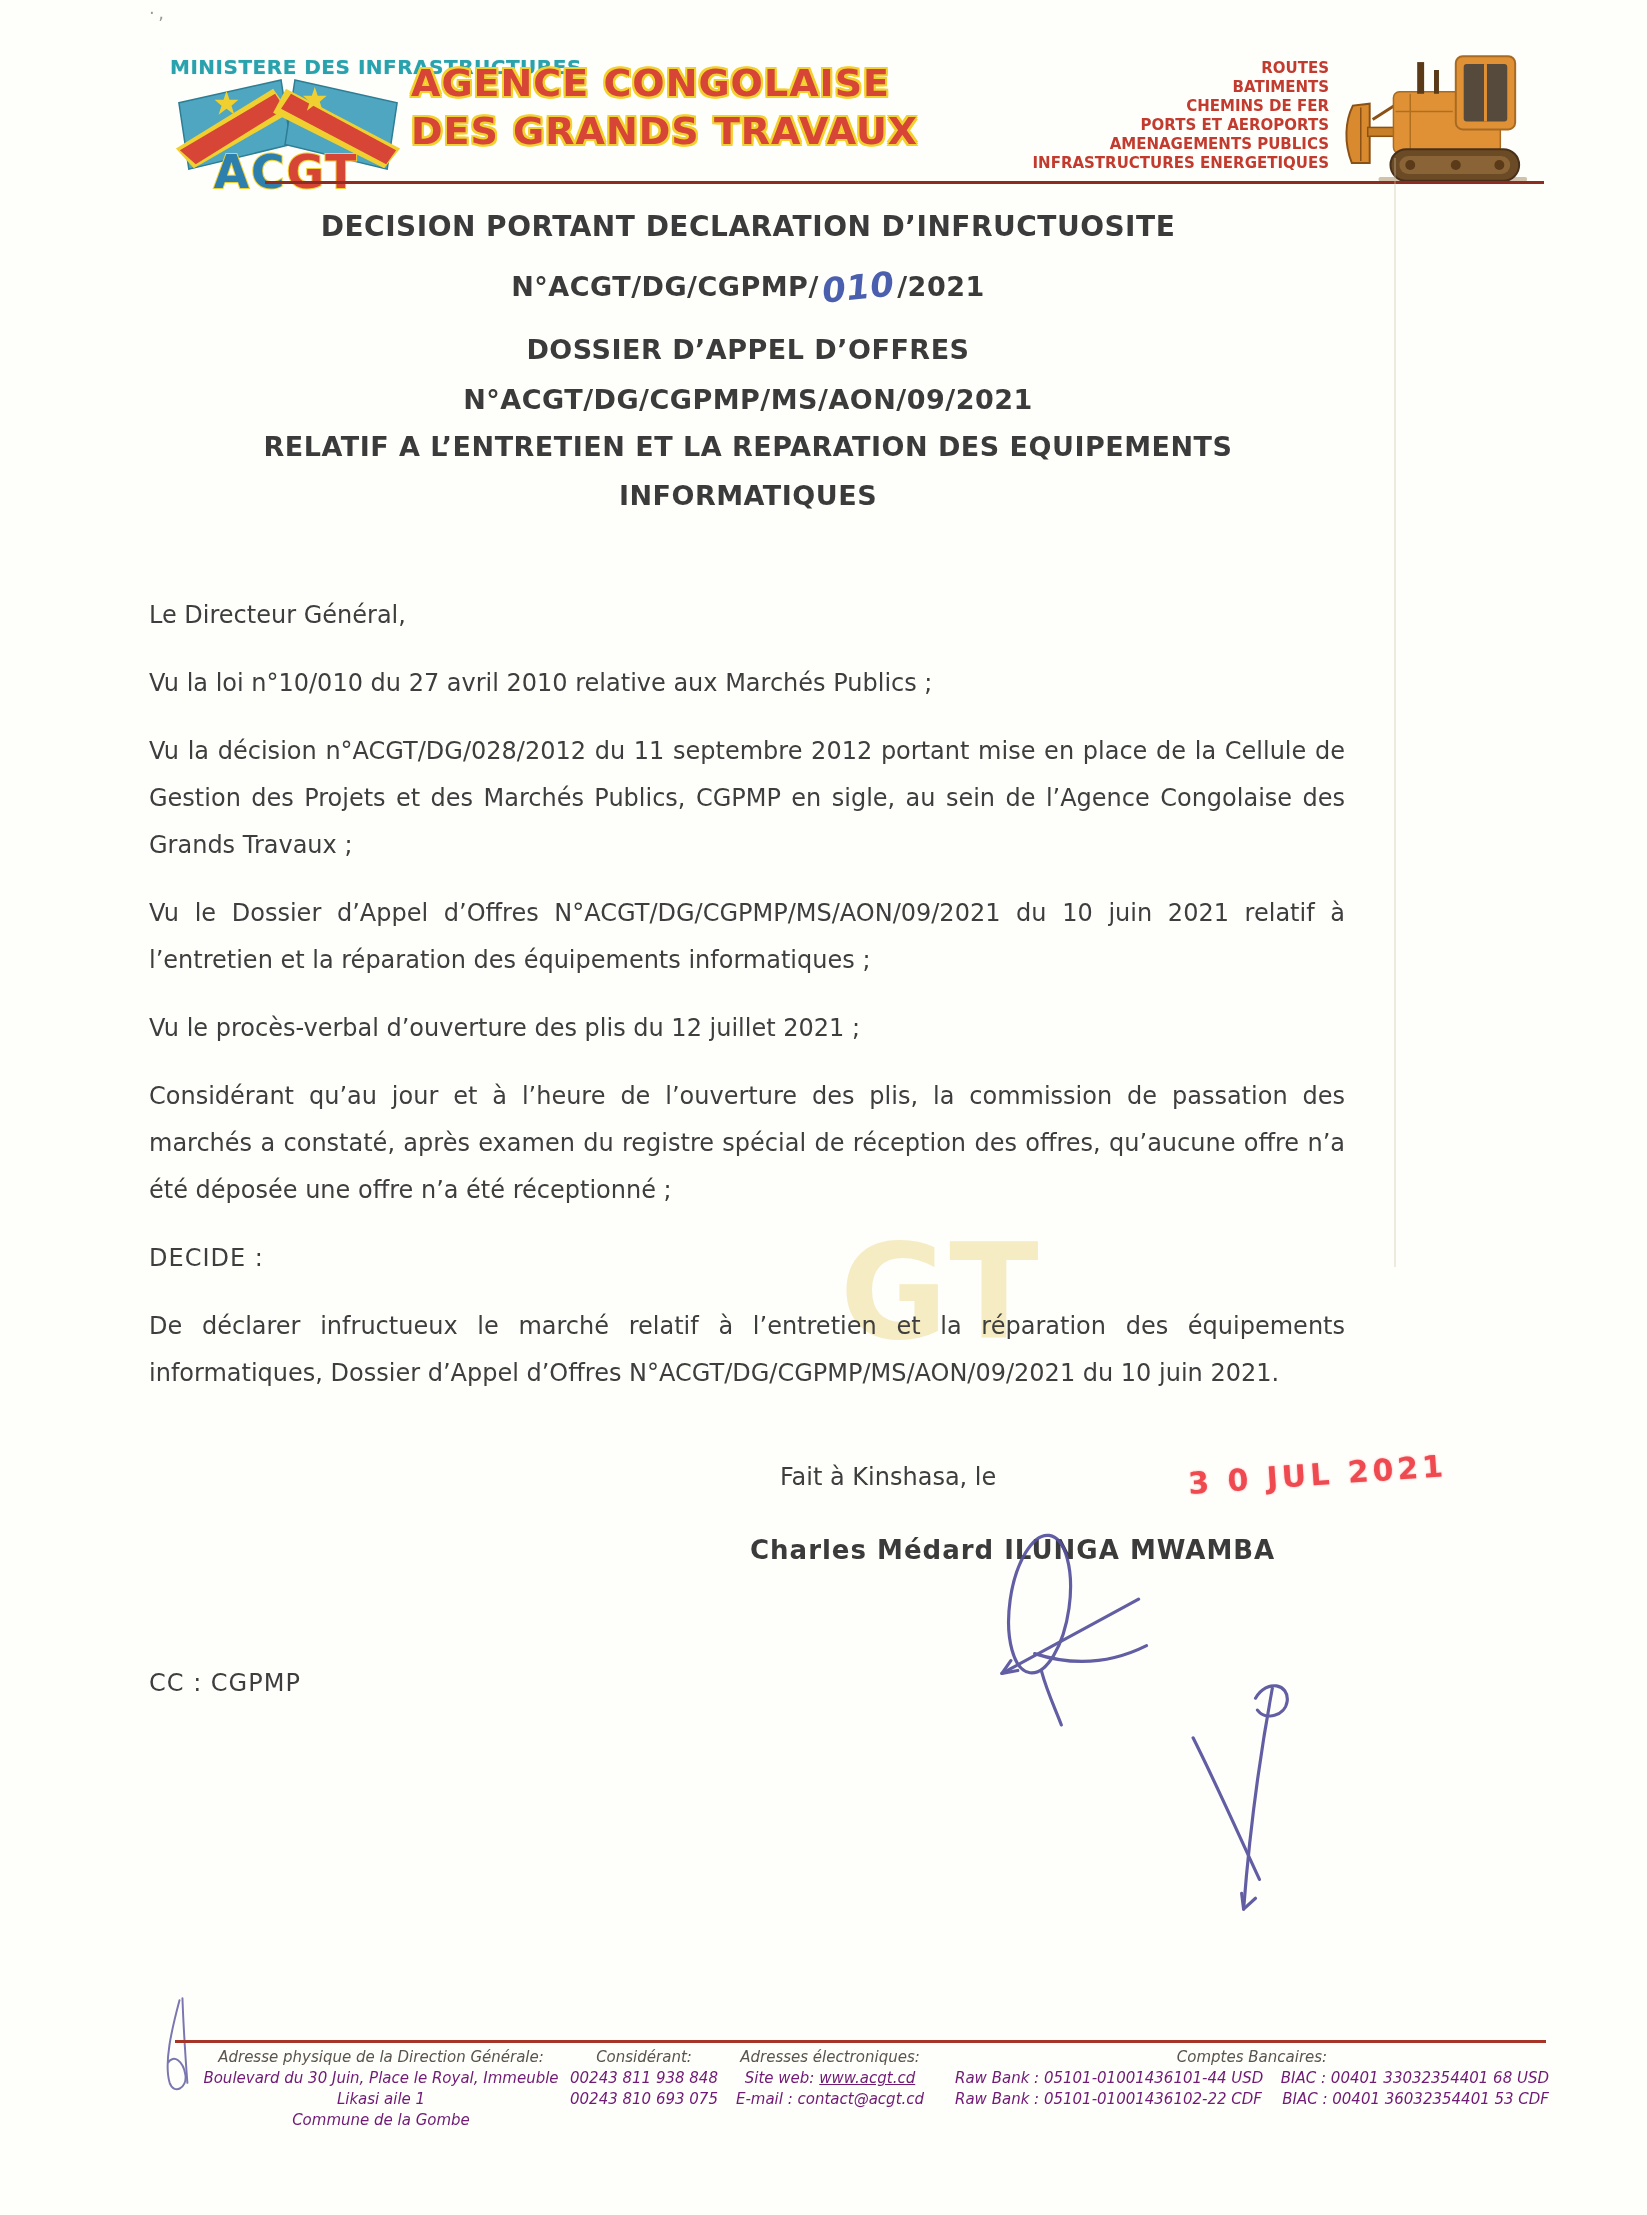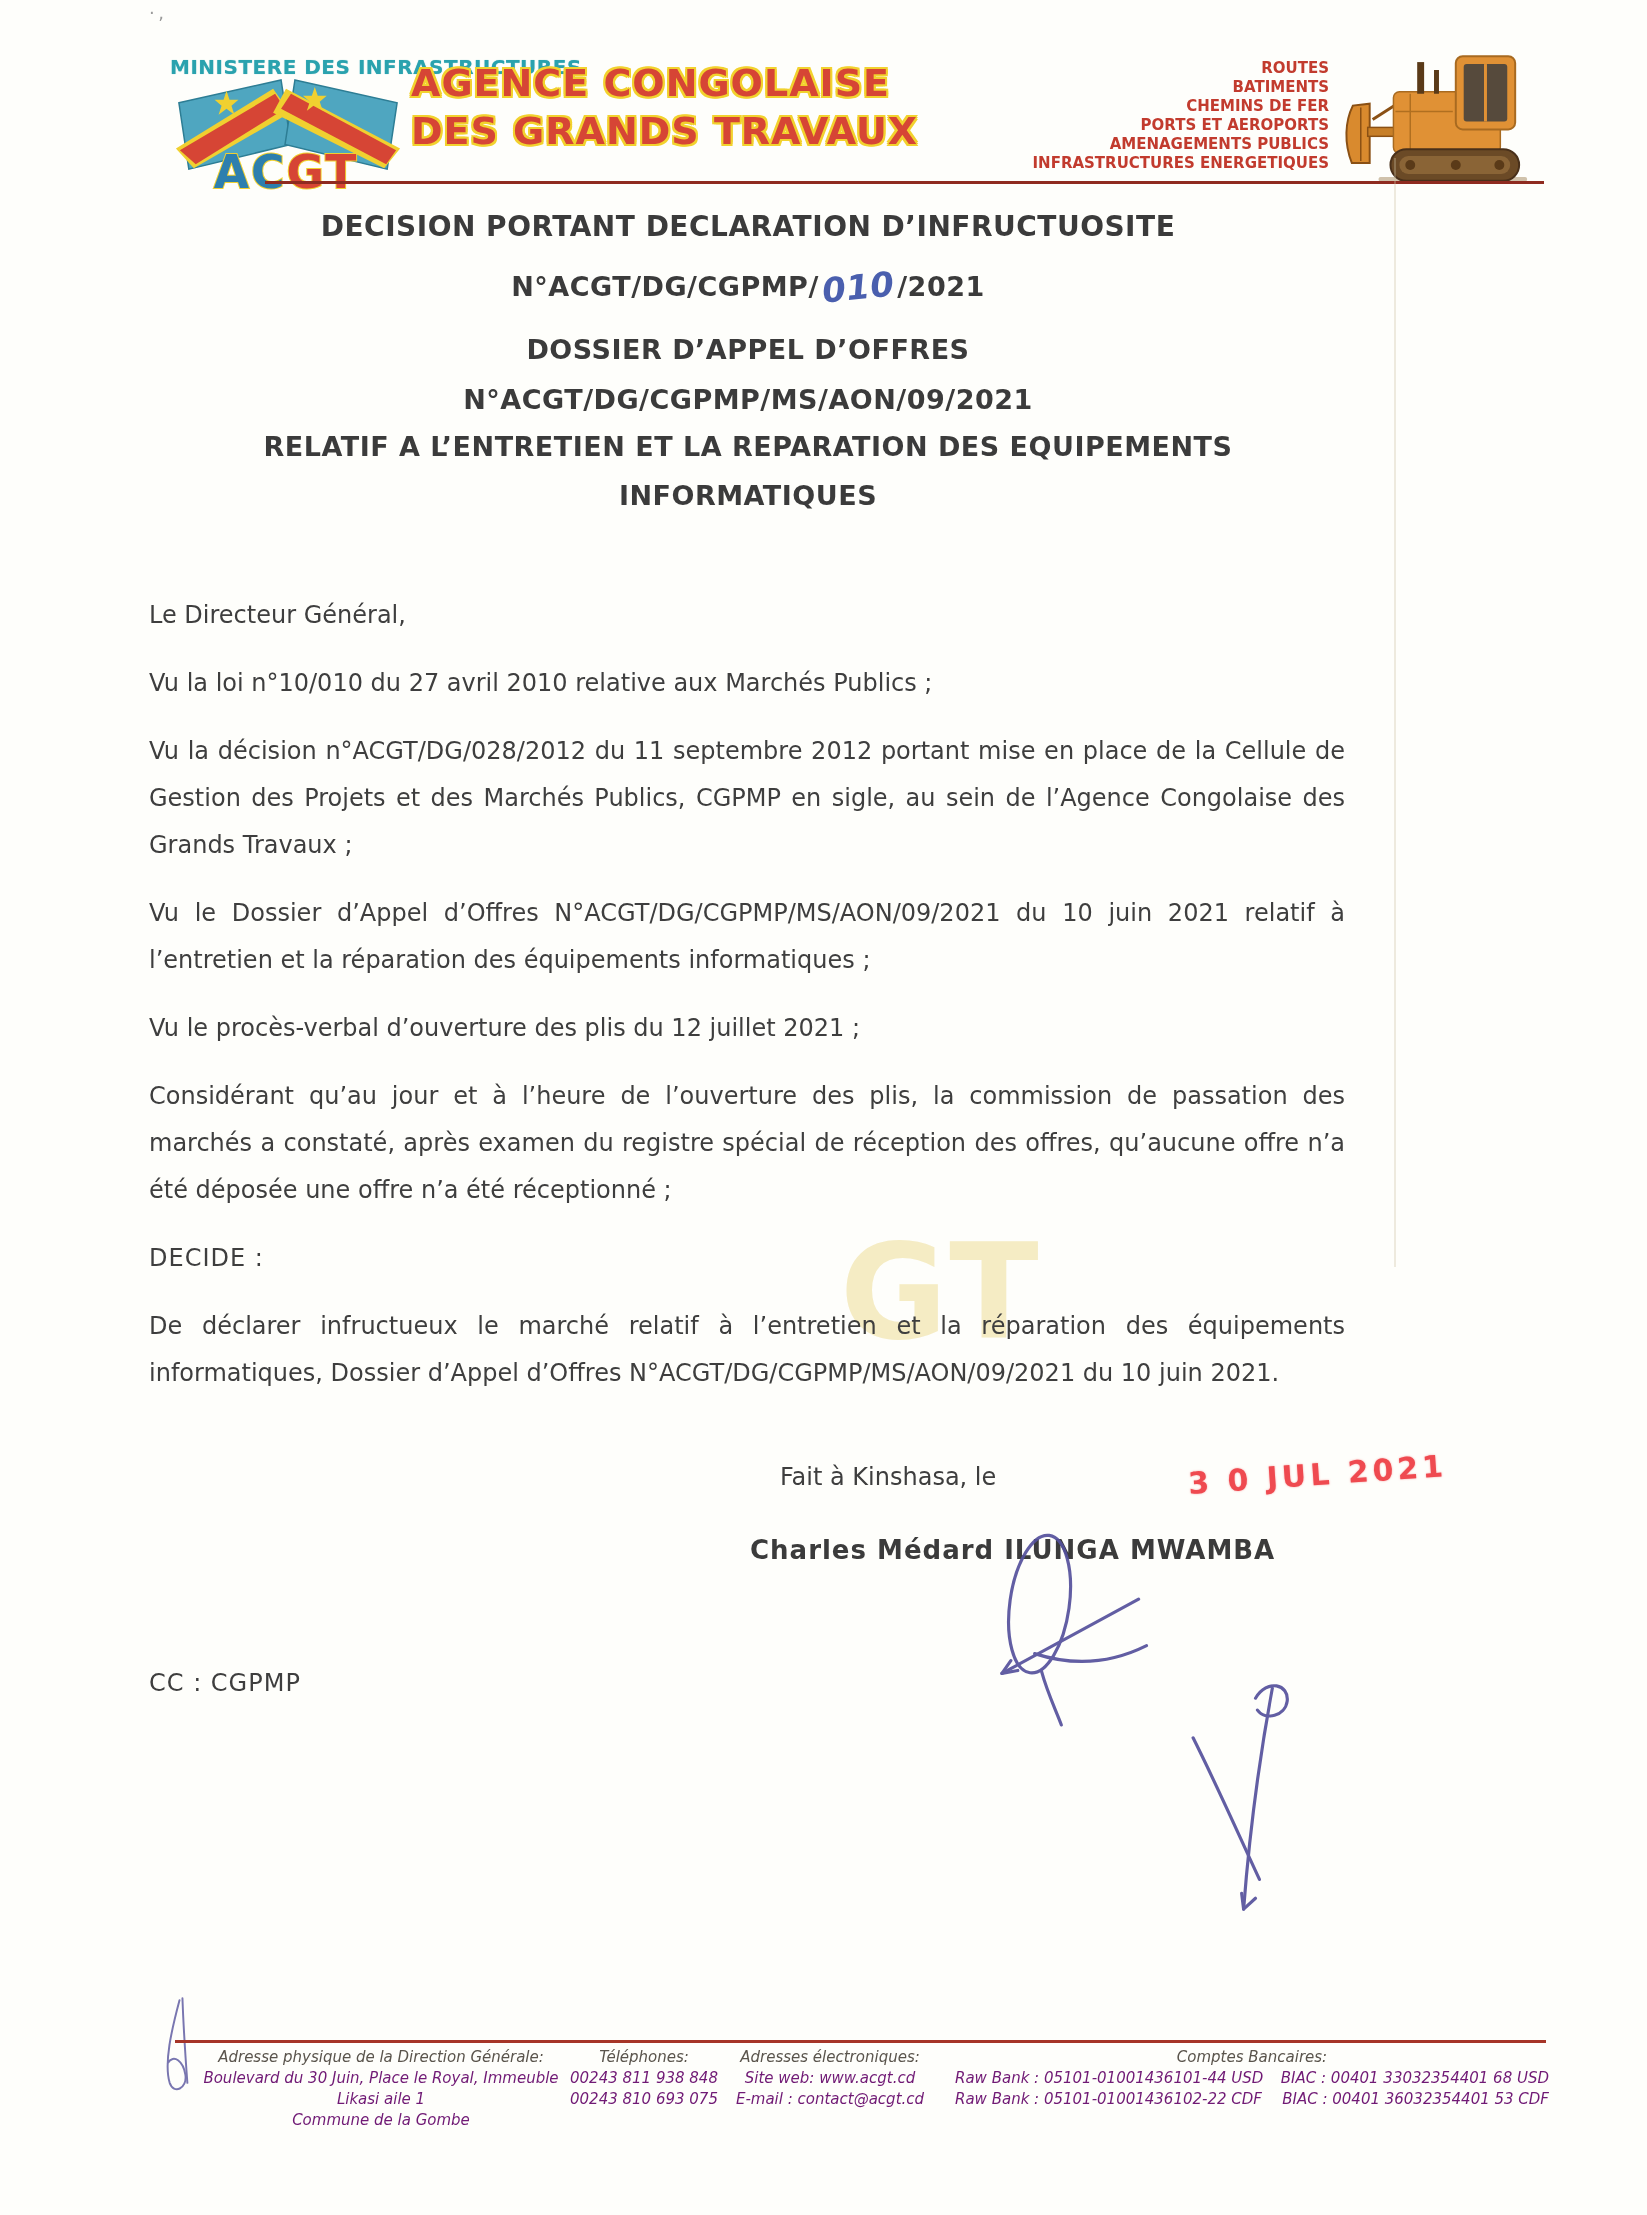--- a/index.html
+++ b/index.html
@@ -59,21 +59,21 @@
   .footer{position:absolute;left:0;top:2047px;width:1647px;font-size:15px;font-style:italic;}
   .fcol{position:absolute;text-align:center;line-height:21px;}
   .fhead{color:#5a544c;}
   .fval{color:#701a75;}
   .fcol-address{left:163px;width:436px;}
   .fcol-phones{left:535px;width:218px;}
   .fcol-email{left:711px;width:238px;}
   .fcol-banks{left:955px;width:594px;}
   .bank-row{display:flex;justify-content:space-between;}
   .bank-row span{white-space:nowrap;}
-  .weblink{}
+  .weblink{text-decoration:underline;}
   .pen-mark-svg{position:absolute;left:150px;top:1992px;}
 </style>
 </head>
 <body>
 
 <div class="page">
 
   <div class="scan-artifact">· ,</div>
 
   <div>
@@ -186,21 +186,21 @@
 
   <div class="footer">
     <div class="fcol fcol-address">
       <div class="fhead">Adresse physique de la Direction Générale:</div>
       <div class="fval">Boulevard du 30 Juin, Place le Royal, Immeuble</div>
       <div class="fval">Likasi aile 1</div>
       <div class="fval">Commune de la Gombe</div>
     </div>
 
     <div class="fcol fcol-phones">
-      <div class="fhead">Téléphones:</div>
+      <div class="fhead">Considérant:</div>
       <div class="fval">00243 811 938 848</div>
       <div class="fval">00243 810 693 075</div>
     </div>
 
     <div class="fcol fcol-email">
       <div class="fhead">Adresses électroniques:</div>
       <div class="fval"><span>Site web: </span><span class="weblink">www.acgt.cd</span></div>
       <div class="fval">E-mail : contact@acgt.cd</div>
     </div>
 

